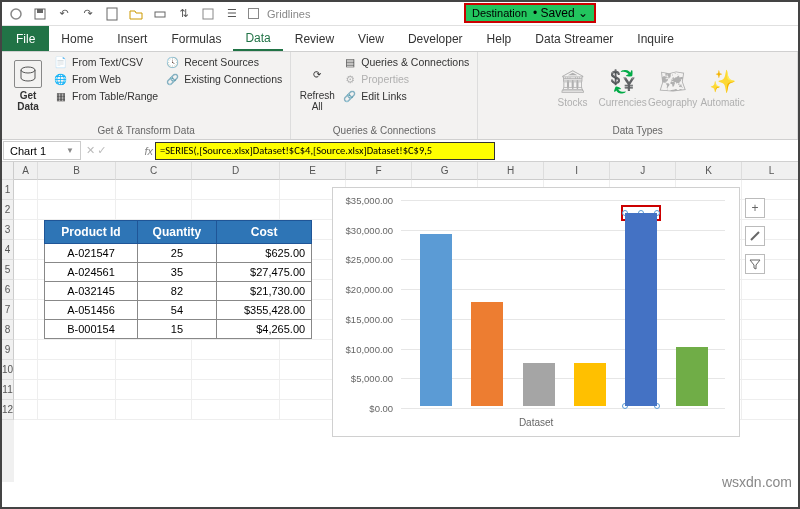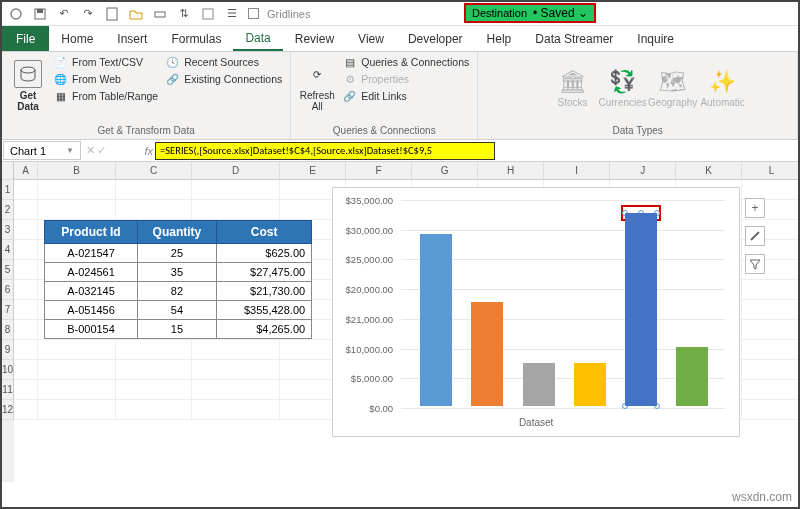--- a/index.html
+++ b/index.html
@@ -45,21 +45,21 @@
 .data-table td { padding: 3px 6px; font-size: 11px; border: 1px solid #888; text-align: center; background: #fff; }
 .data-table td:last-child { text-align: right; }
 .chart { position: absolute; left: 318px; top: 7px; width: 408px; height: 250px; background: #fff; border: 1px solid #d0d0d0; }
 .chart-side { position: absolute; right: -26px; top: 10px; display: flex; flex-direction: column; gap: 8px; }
 .chart-side-btn { width: 20px; height: 20px; border: 1px solid #bbb; display: flex; align-items: center; justify-content: center; background: #fff; color: #666; font-size: 12px; }
 .ylabel { position: absolute; left: 0; width: 64px; font-size: 9.5px; color: #666; text-align: right; padding-right: 4px; transform: translateY(-50%); }
 .gridline { position: absolute; left: 68px; right: 14px; border-top: 1px solid #e6e6e6; }
 .bar { position: absolute; bottom: 30px; width: 32px; }
 .handle { position: absolute; width: 6px; height: 6px; background: #fff; border: 1px solid #5b9bd5; border-radius: 50%; }
 .xlabel { position: absolute; bottom: 8px; left: 0; right: 0; text-align: center; font-size: 10px; color: #666; }
-.watermark { position: absolute; right: 6px; bottom: 3px; font-size: 12px; color: #888; margin-top: 44px; }
+.watermark { position: absolute; right: 6px; bottom: 17px; font-size: 14px; color: #888; margin-top: 44px; }
 </style>
 </head>
 <body>
 
 <div class="qat">
   <span class="qat-icon">
       <svg width="14" height="14">
         <circle cx="7" cy="7" r="5" fill="none" stroke="#888" stroke-width="1.5"></circle>
       </svg>
     </span>
@@ -473,21 +473,21 @@
             </div>
         </div>
         <div class="xlabel">Dataset</div>
       <div class="gridline" style="top: 220px;"></div>
           <div class="ylabel" style="top: 220px;">$0.00</div>
           <div class="gridline" style="top: 190.286px;"></div>
           <div class="ylabel" style="top: 190.286px;">$5,000.00</div>
           <div class="gridline" style="top: 160.571px;"></div>
           <div class="ylabel" style="top: 160.571px;">$10,000.00</div>
           <div class="gridline" style="top: 130.857px;"></div>
-          <div class="ylabel" style="top: 130.857px;">$21,000.00</div>
+          <div class="ylabel" style="top: 130.857px;">$15,000.00</div>
           <div class="gridline" style="top: 101.143px;"></div>
           <div class="ylabel" style="top: 101.143px;">$20,000.00</div>
           <div class="gridline" style="top: 71.4286px;"></div>
           <div class="ylabel" style="top: 71.4286px;">$25,000.00</div>
           <div class="gridline" style="top: 41.7143px;"></div>
           <div class="ylabel" style="top: 41.7143px;">$30,000.00</div>
           <div class="gridline" style="top: 12px;"></div>
           <div class="ylabel" style="top: 12px;">$35,000.00</div>
           <div class="bar" style="left: 87.1429px; width: 32px; height: 172.343px; background: rgb(91, 155, 213);"></div>
           <div class="bar" style="left: 138.286px; width: 32px; height: 104px; background: rgb(237, 125, 49);"></div>

